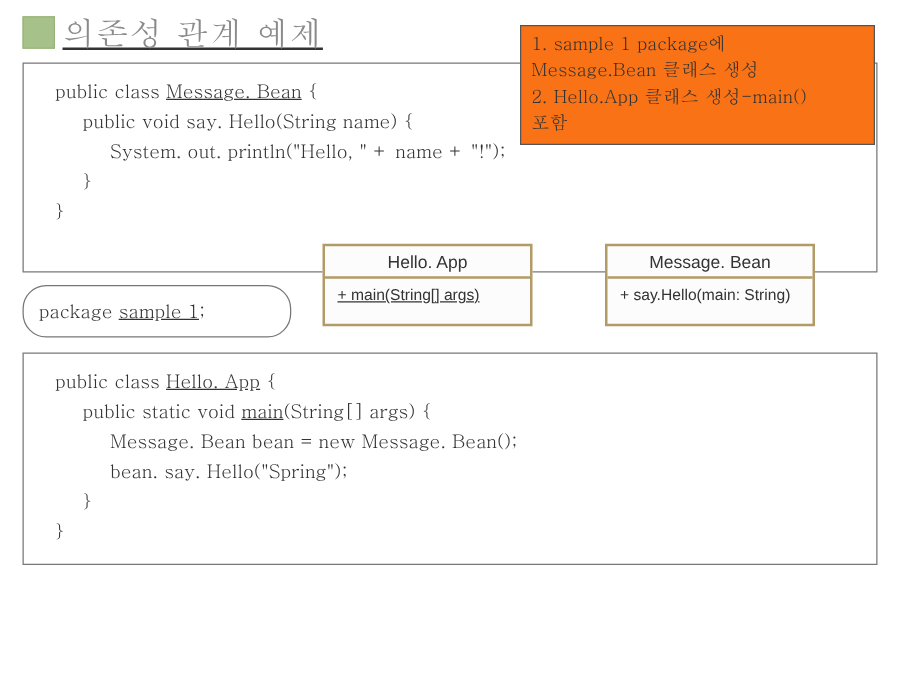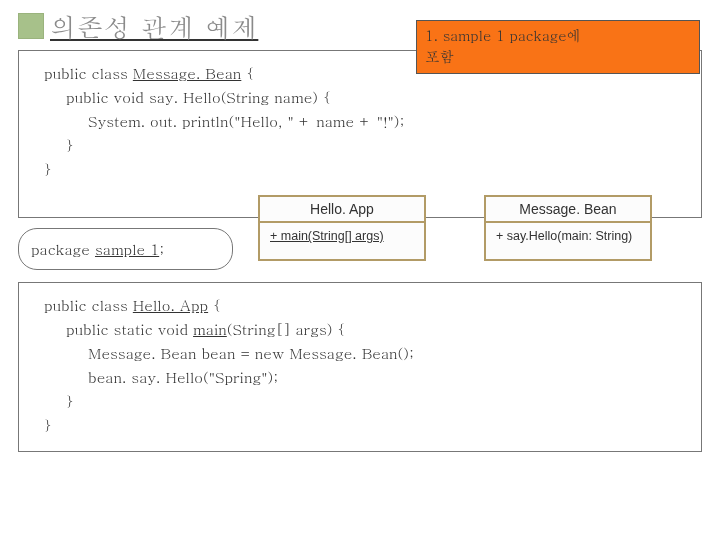--- a/index.html
+++ b/index.html
@@ -105,20 +105,22 @@
 </head>
 <body>
 
 <div class="title-row">
   <div class="title-bar"></div>
   <div class="title-text">의존성 관계 예제</div>
 </div>
 
 <div class="note-box">
   <div>1. sample 1 package에</div>
+  <div>Message.Bean 클래스 생성</div>
+  <div>2. Hello.App 클래스 생성-main()</div>
   <div>포함</div>
 </div>
 
 <div class="code-box first">
   <div>
     <span>public class </span><span class="underline">Message. Bean</span><span> {</span>
   </div>
   <div class="indent1">public void say. Hello(String name) {</div>
   <div class="indent2">System. out. println("Hello, " + name + "!");</div>
   <div class="indent1">}</div>

